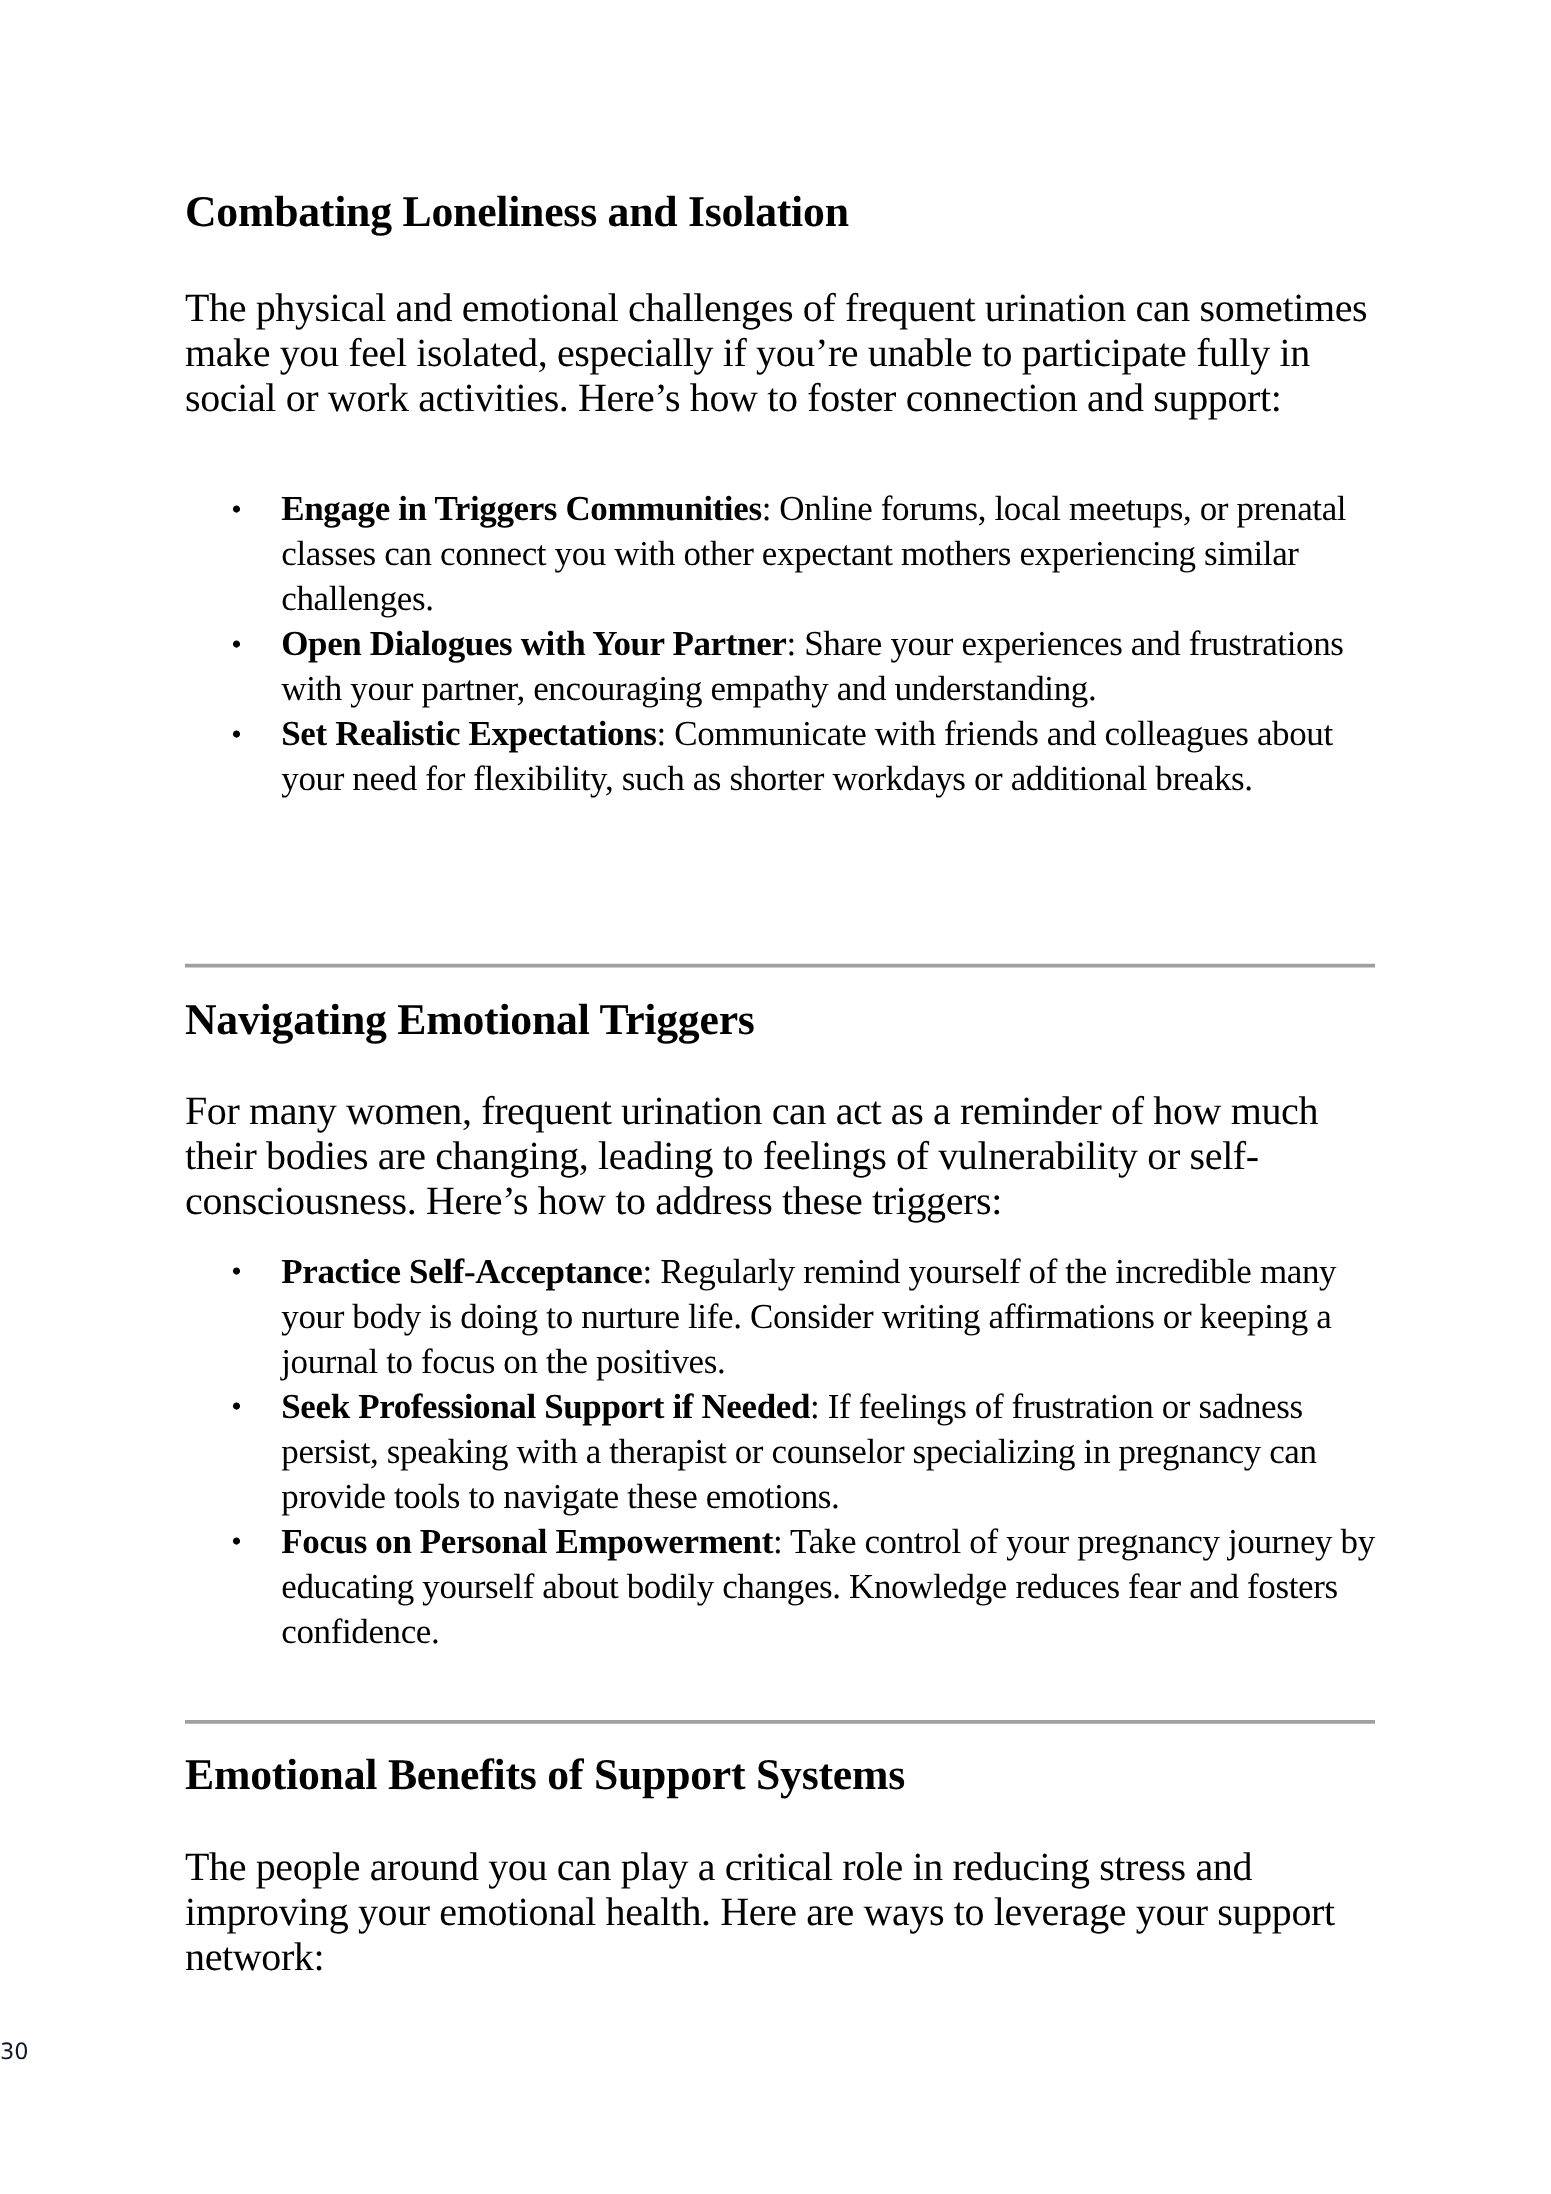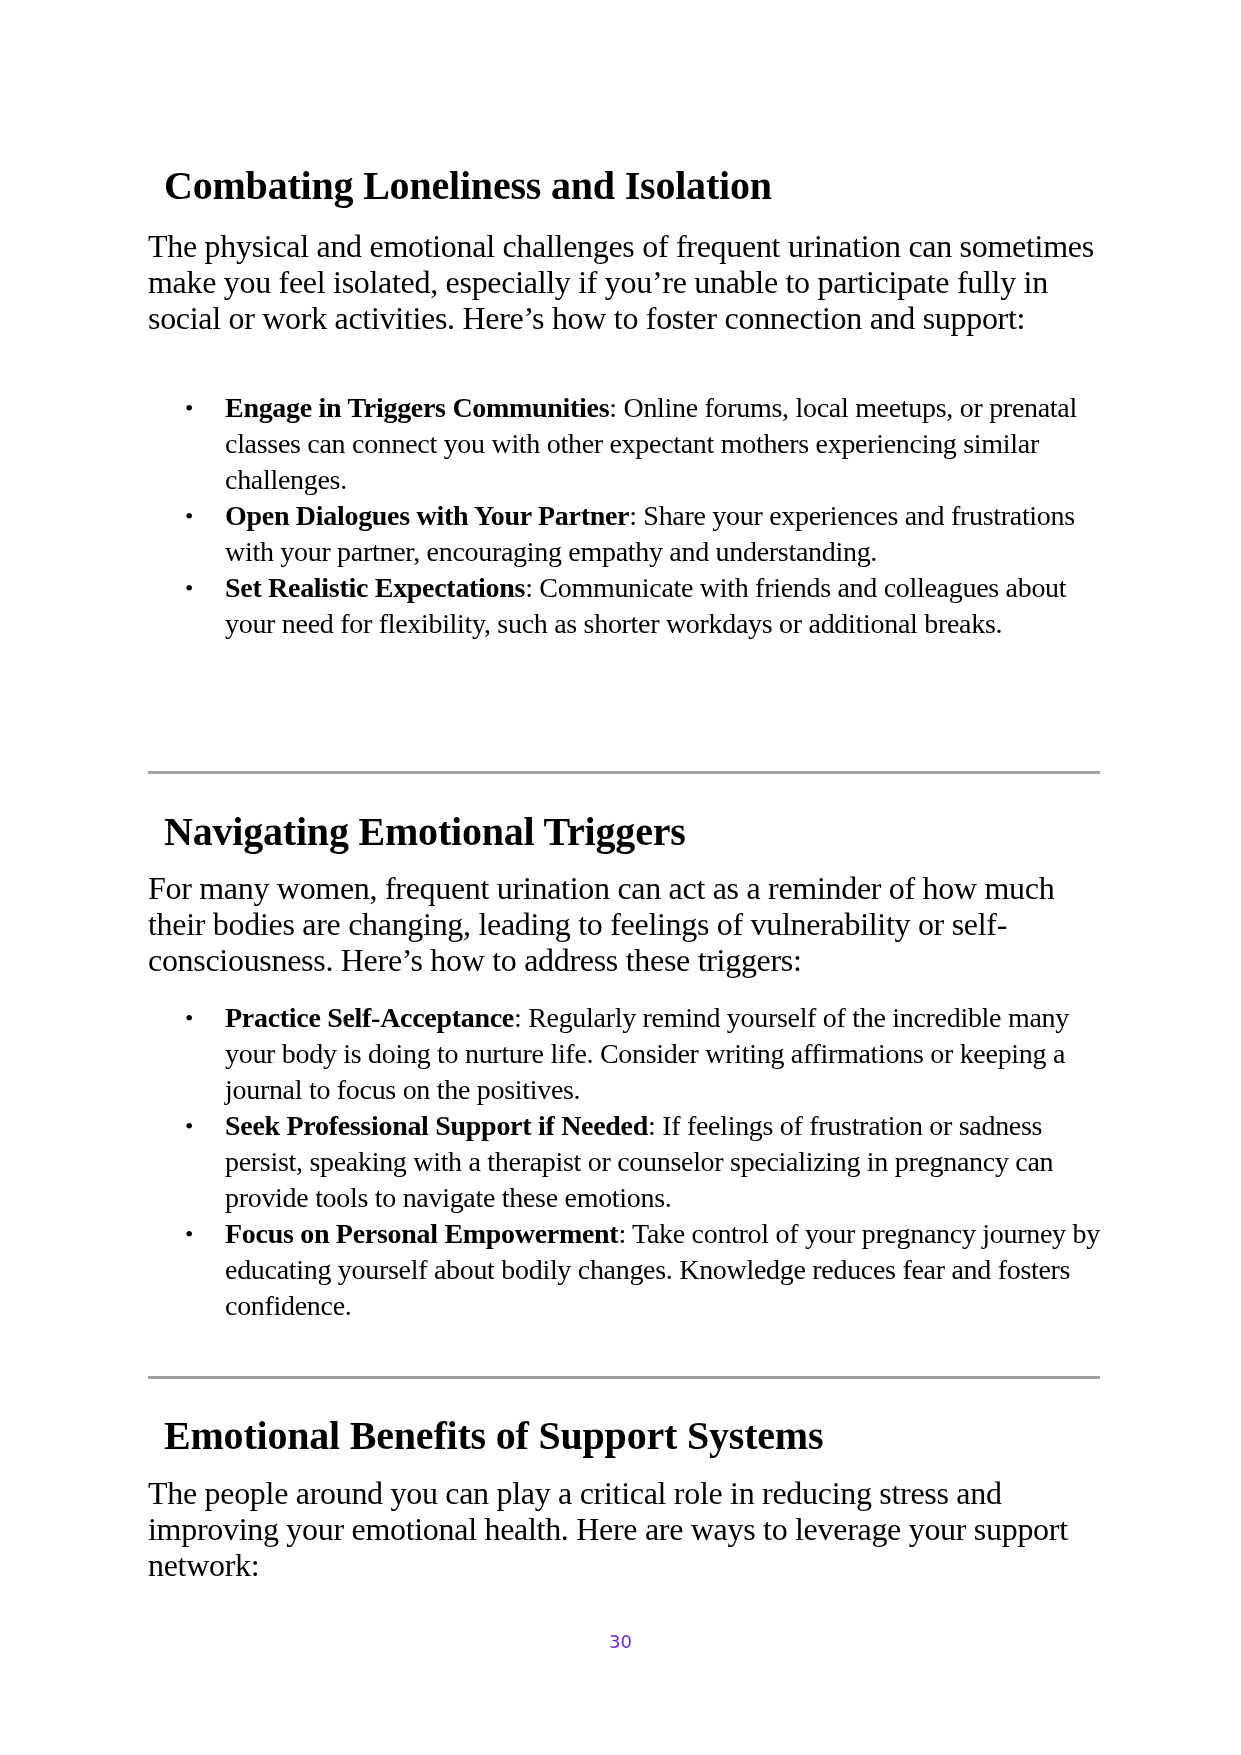--- a/index.html
+++ b/index.html
@@ -17,23 +17,23 @@
     }
     .page {
       position: absolute;
       left: 148px;
       top: 0;
       width: 952px;
     }
     h2 {
       font-family: "Liberation Serif", "DejaVu Serif", serif;
       font-weight: bold;
-      font-size: 40px;
+      font-size: 35px;
       line-height: 40px;
-      margin: 16px;
+      margin: 0;
       letter-spacing: -0.2px;
     }
     p {
       font-size: 32px;
       line-height: 36px;
       margin: 0;
       letter-spacing: -0.3px;
     }
     ul {
       list-style: none;
@@ -62,24 +62,24 @@
       width: 952px;
       position: absolute;
       left: 0;
     }
     .abs { position: absolute; left: 0; width: 952px; }
     .page-number {
       position: absolute;
       left: 0;
       width: 1241px;
       top: 1631px;
-      text-align: center;
+      text-align: left;
       font-family: "DejaVu Sans", "Liberation Sans", sans-serif;
       font-size: 18px;
-      color: #6d28d9;
+      color: #0f172a;
     }
   </style>
 </head>
 <body>
 
 <div class="page">
 
   <h2 class="abs" style="top:150px;">Combating Loneliness and Isolation</h2>
   <p class="abs" style="top:228px;">The physical and emotional challenges of frequent urination can sometimes make you feel isolated, especially if you’re unable to participate fully in social or work activities. Here’s how to foster connection and support:</p>
   <ul class="abs" style="top:390px;">

